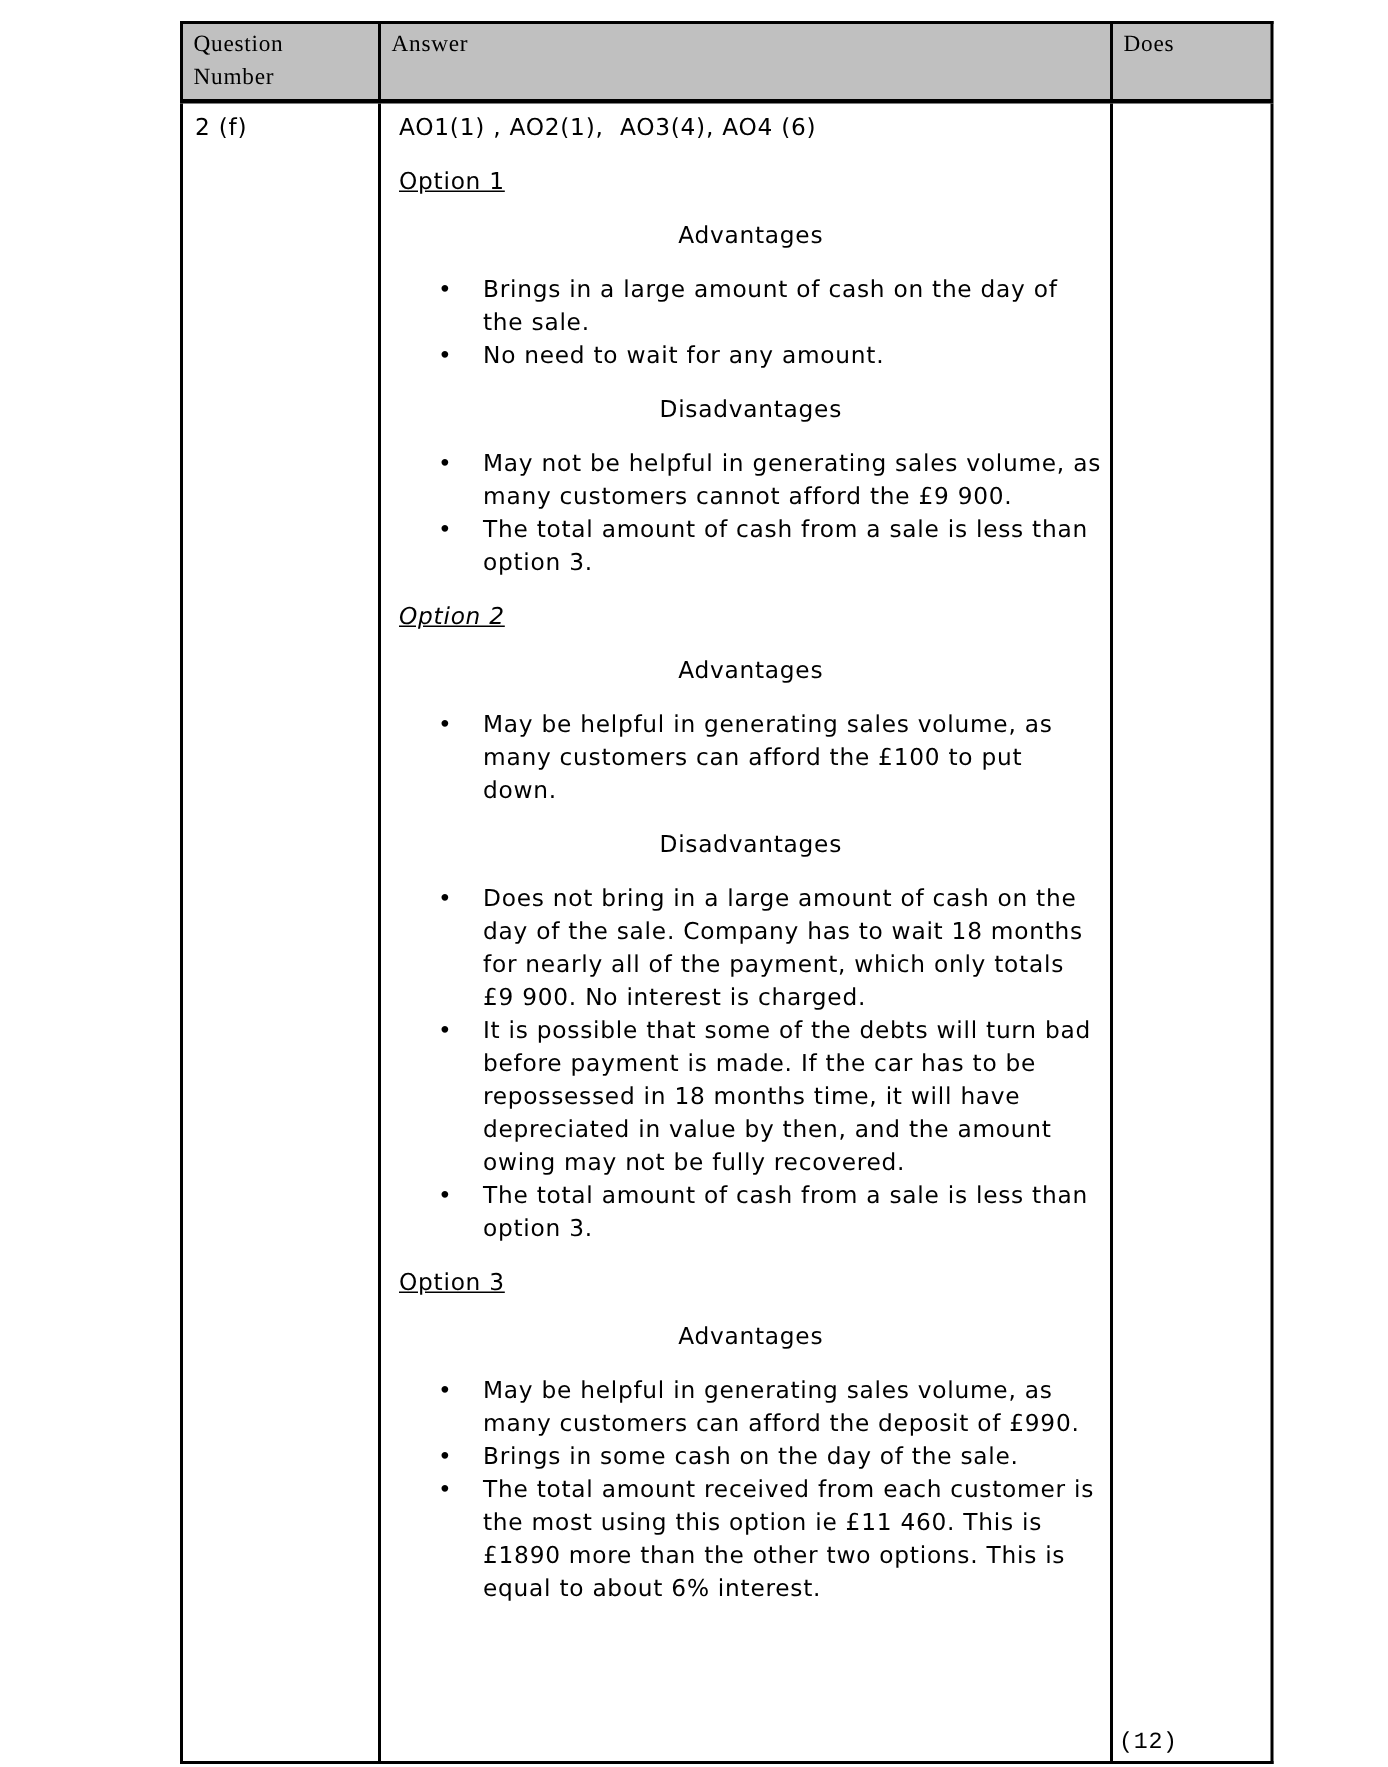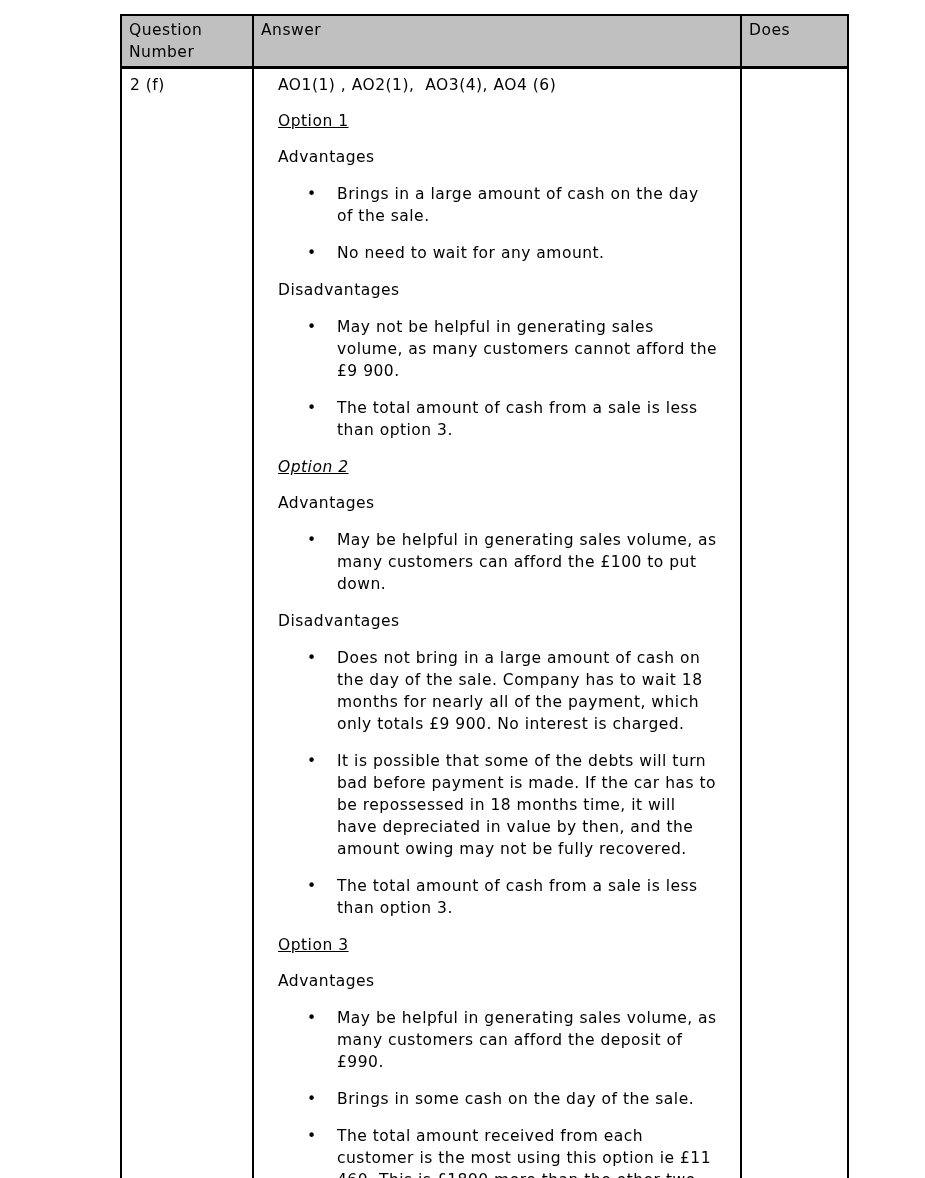--- a/index.html
+++ b/index.html
@@ -30,52 +30,53 @@
     border: 2px solid #000000;
     font-weight: normal;
     text-align: left;
     vertical-align: top;
   }
   .ms-table th {
     background: #c0c0c0;
     padding: 3px 6px 3px 7px;
     height: 42px;
     border-bottom-width: 3px;
+    font-family: Liberation Serif, serif;
   }
   .col-qn { width: 132px; }
   .col-ans { width: 488px; }
   .col-mark { width: 107px; }
   td.qn-cell {
     padding: 5px 6px 4px 8px;
     margin-left: 44px;
   }
   td.answer-cell {
     padding: 5px 5px 4px 8px;
     height: 1096px;
   }
   td.mark-cell {
     vertical-align: bottom;
     padding: 2px 0 2px 4px;
     font-family: Liberation Mono, monospace;
   }
-  .answer-cell p { margin: 0 0 14px 16px; }
+  .answer-cell p { margin: 0 0 14px 4px; }
   .ao-line { white-space: pre-wrap; }
   .option-title {
     text-decoration: underline;
     margin: 0 0 17px 0;
   }
-  .group-heading { margin: 0 0 5px 0; }
+  .group-heading { margin: 0 0 5px 0; text-align: center; }
   .answer-cell ul {
     list-style: none;
     margin: 0 0 14px 0;
     padding: 0 0 0 60px;
   }
   .answer-cell li {
     position: relative;
-    margin: 15px;
+    margin: 0;
   }
   .answer-cell li::before {
     content: "\2022";
     position: absolute;
     left: -30px;
     top: 0;
   }
   .extra-top { margin-top: 36px; font-style: italic; }
 </style>
 </head>

